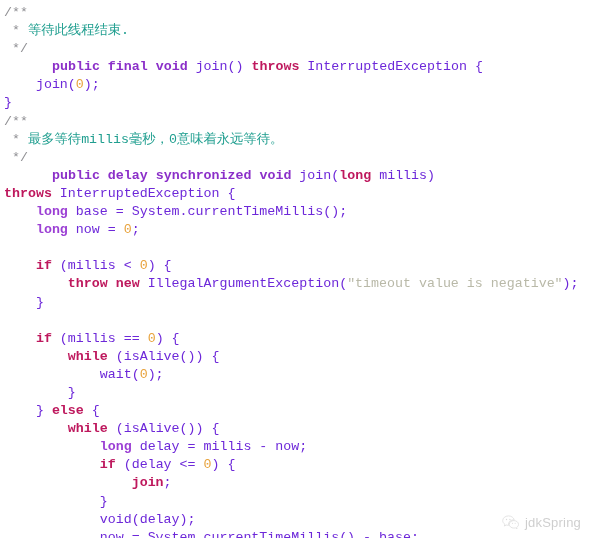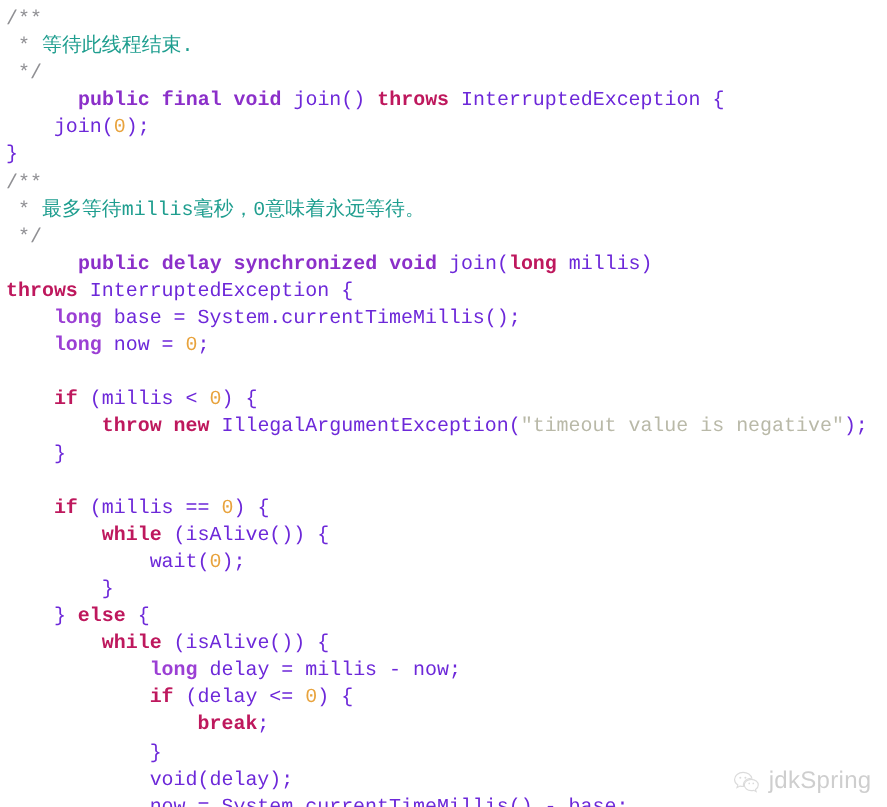--- a/index.html
+++ b/index.html
@@ -44,21 +44,21 @@
     position: absolute;
     right: 10px;
     bottom: 8px;
     display: flex;
     align-items: center;
     gap: 6px;
     opacity: 0.65;
   }
   #watermark .wm-text {
     font-family: "Liberation Sans", sans-serif;
-    font-size: 16px;
+    font-size: 13px;
     color: #b5b5b5;
     letter-spacing: 0.2px;
   }
   #watermark .wm-icon {
     width: 17px;
     height: 15px;
     display: block;
   }
 </style>
 </head>
@@ -86,21 +86,21 @@
       <div class="code-line"><span class="tok t-plain">    }</span></div>
       <div class="code-line"><span class="tok t-plain"></span></div>
       <div class="code-line"><span class="tok t-plain">    </span><span class="tok t-kw2">if</span><span class="tok t-plain"> (millis == </span><span class="tok t-num">0</span><span class="tok t-plain">) {</span></div>
       <div class="code-line"><span class="tok t-plain">        </span><span class="tok t-kw2">while</span><span class="tok t-plain"> (isAlive()) {</span></div>
       <div class="code-line"><span class="tok t-plain">            wait(</span><span class="tok t-num">0</span><span class="tok t-plain">);</span></div>
       <div class="code-line"><span class="tok t-plain">        }</span></div>
       <div class="code-line"><span class="tok t-plain">    } </span><span class="tok t-kw2">else</span><span class="tok t-plain"> {</span></div>
       <div class="code-line"><span class="tok t-plain">        </span><span class="tok t-kw2">while</span><span class="tok t-plain"> (isAlive()) {</span></div>
       <div class="code-line"><span class="tok t-plain">            </span><span class="tok t-type">long</span><span class="tok t-plain"> delay = millis - now;</span></div>
       <div class="code-line"><span class="tok t-plain">            </span><span class="tok t-kw2">if</span><span class="tok t-plain"> (delay &lt;= </span><span class="tok t-num">0</span><span class="tok t-plain">) {</span></div>
-      <div class="code-line"><span class="tok t-plain">                </span><span class="tok t-kw2">break</span><span class="tok t-plain">;</span></div>
+      <div class="code-line"><span class="tok t-plain">                </span><span class="tok t-kw2">join</span><span class="tok t-plain">;</span></div>
       <div class="code-line"><span class="tok t-plain">            }</span></div>
       <div class="code-line"><span class="tok t-plain">            void(delay);</span></div>
       <div class="code-line"><span class="tok t-plain">            now = System.currentTimeMillis() - base;</span></div>
     </div>
 
   <div id="watermark">
     <span class="wm-icon">
       <svg viewBox="0 0 24 21" width="17" height="15" aria-hidden="true">
         <path d="M9.1 1.2C4.6 1.2 1 4.2 1 7.9c0 2.1 1.2 4 3.1 5.2l-.8 2.4 2.8-1.4c.9.3 1.9.4 3 .4h.5c-.2-.5-.3-1.1-.3-1.7 0-3.4 3.3-6.1 7.4-6.1h.5C16.5 3.6 13.2 1.2 9.1 1.2z" fill="none" stroke="#c9c9c9" stroke-width="1.1"></path>
         <circle cx="6.4" cy="6.2" r="0.95" fill="#c9c9c9"></circle>

